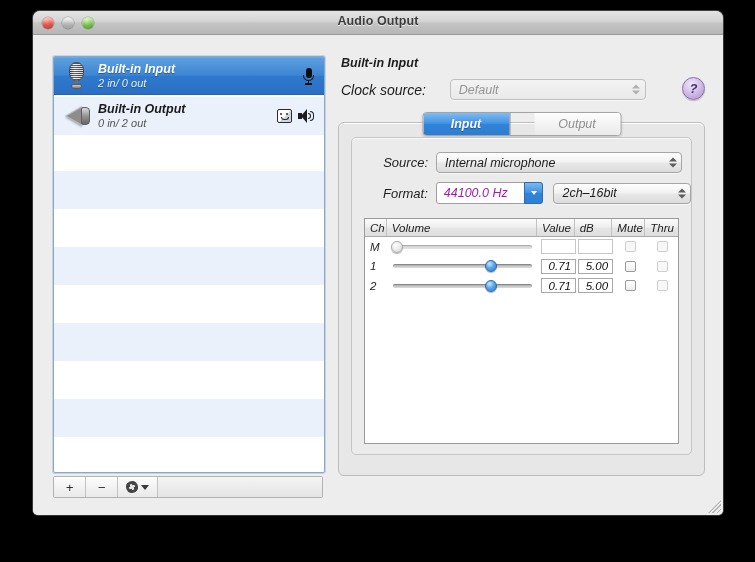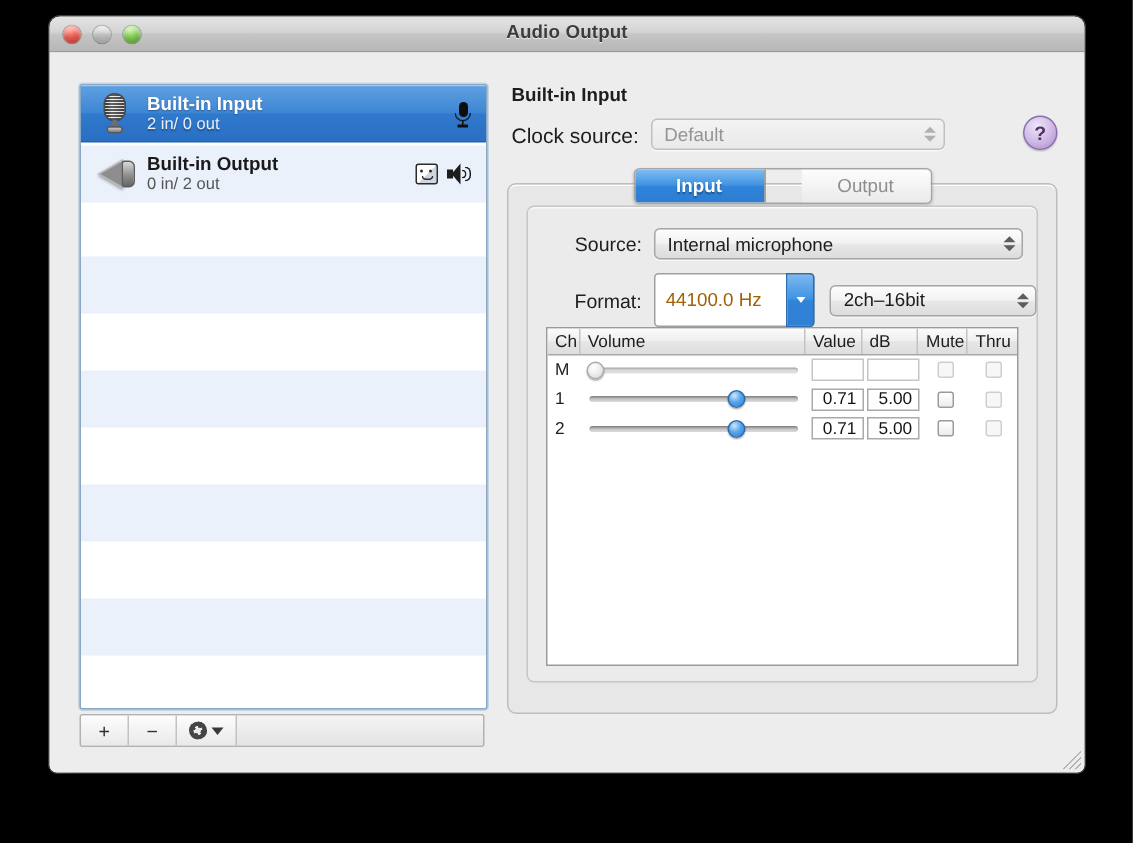--- a/index.html
+++ b/index.html
@@ -49,20 +49,21 @@
   }
   #tl-close  { left: 9px;  background: radial-gradient(circle at 38% 28%, #ff8f85 0%, #f05d52 45%, #d8443b 100%); }
   #tl-min    { left: 29px; background: radial-gradient(circle at 38% 28%, #ffd98a 0%, #f5b councils 0%, #f3b545 45%, #dd9525 100%); }
   #tl-max    { left: 49px; background: radial-gradient(circle at 38% 28%, #bdf08e 0%, #85cf56 45%, #5fae33 100%); }
 
   
   #body {
     position: relative;
     height: 480px;
     background: #ededed;
+    font-style: italic;
   }
 
   
   #device-panel {
     position: absolute;
     left: 20px; top: 21px;
     width: 272px; height: 452px;
   }
   #device-list {
     position: absolute;
@@ -242,20 +243,21 @@
     display: flex; align-items: center;
     font-size: 12.5px;
     padding-left: 8px;
     color: #1d1d1d;
     box-shadow: 0 1px 0 rgba(255,255,255,0.6);
   }
   .popup.disabled {
     background: linear-gradient(to bottom, #f3f3f3, #e9e9e9);
     border-color: #c0c0c0;
     color: #949494;
+    margin-left: 16px;
   }
   .popup .stepper {
     position: absolute; right: 4px; top: 50%;
     transform: translateY(-50%);
     width: 9px; height: 15px;
     display: flex; flex-direction: column; align-items: center; justify-content: center; gap: 2px;
   }
   .up-tri { width: 0; height: 0; border-left: 4px solid transparent; border-right: 4px solid transparent; border-bottom: 4px solid #5d5d5d; }
   .dn-tri { width: 0; height: 0; border-left: 4px solid transparent; border-right: 4px solid transparent; border-top: 4px solid #5d5d5d; }
   .popup.disabled .up-tri { border-bottom-color: #b0b0b0; }
@@ -318,27 +320,27 @@
     border-radius: 5px;
     background: #ebebeb;
     box-shadow: inset 0 1px 0 #fafafa;
   }
   .field-row { display: flex; align-items: center; margin: 14px 0 0 14px; }
   .field-row.second { margin-top: 9px; }
   .field-label { font-size: 13px; color: #1d1d1d; width: 62px; text-align: right; margin-right: 8px; }
   #source-popup { width: 246px; }
   #fmt-rate {
     position: relative;
-    width: 108px; height: 36px;
+    width: 108px; height: 22px;
     border: 1px solid #9f9f9f;
     border-radius: 3px;
     background: #fff;
     box-sizing: border-box;
     display: flex; align-items: center;
-    font-size: 12.5px; color: #a16207;
+    font-size: 12.5px; color: #a21caf;
     padding-left: 7px;
   }
   #fmt-rate .combo-btn {
     position: absolute; right: -1px; top: -1px; bottom: -1px;
     width: 19px;
     border-radius: 0 3px 3px 0;
     background: linear-gradient(to bottom, #7cb9f0 0%, #3f92e2 48%, #2f83d8 52%, #3080d4 100%);
     border: 1px solid #2d6cae;
     box-sizing: border-box;
     display: flex; align-items: center; justify-content: center;

